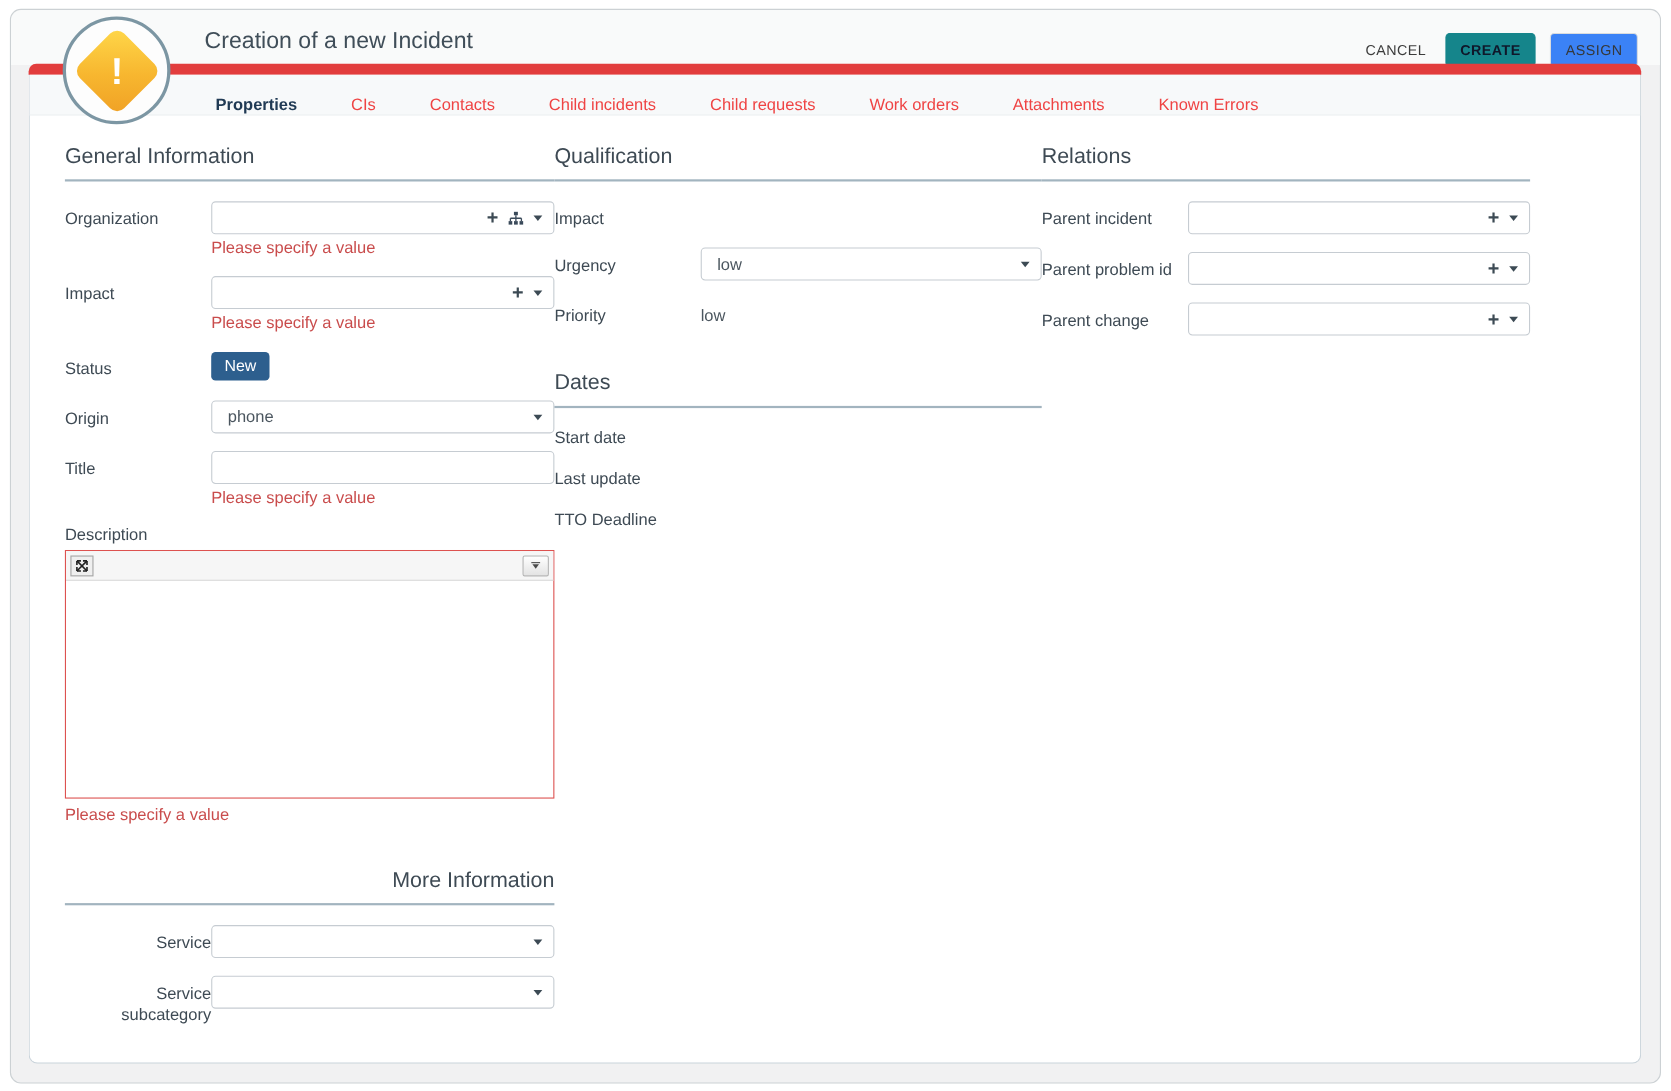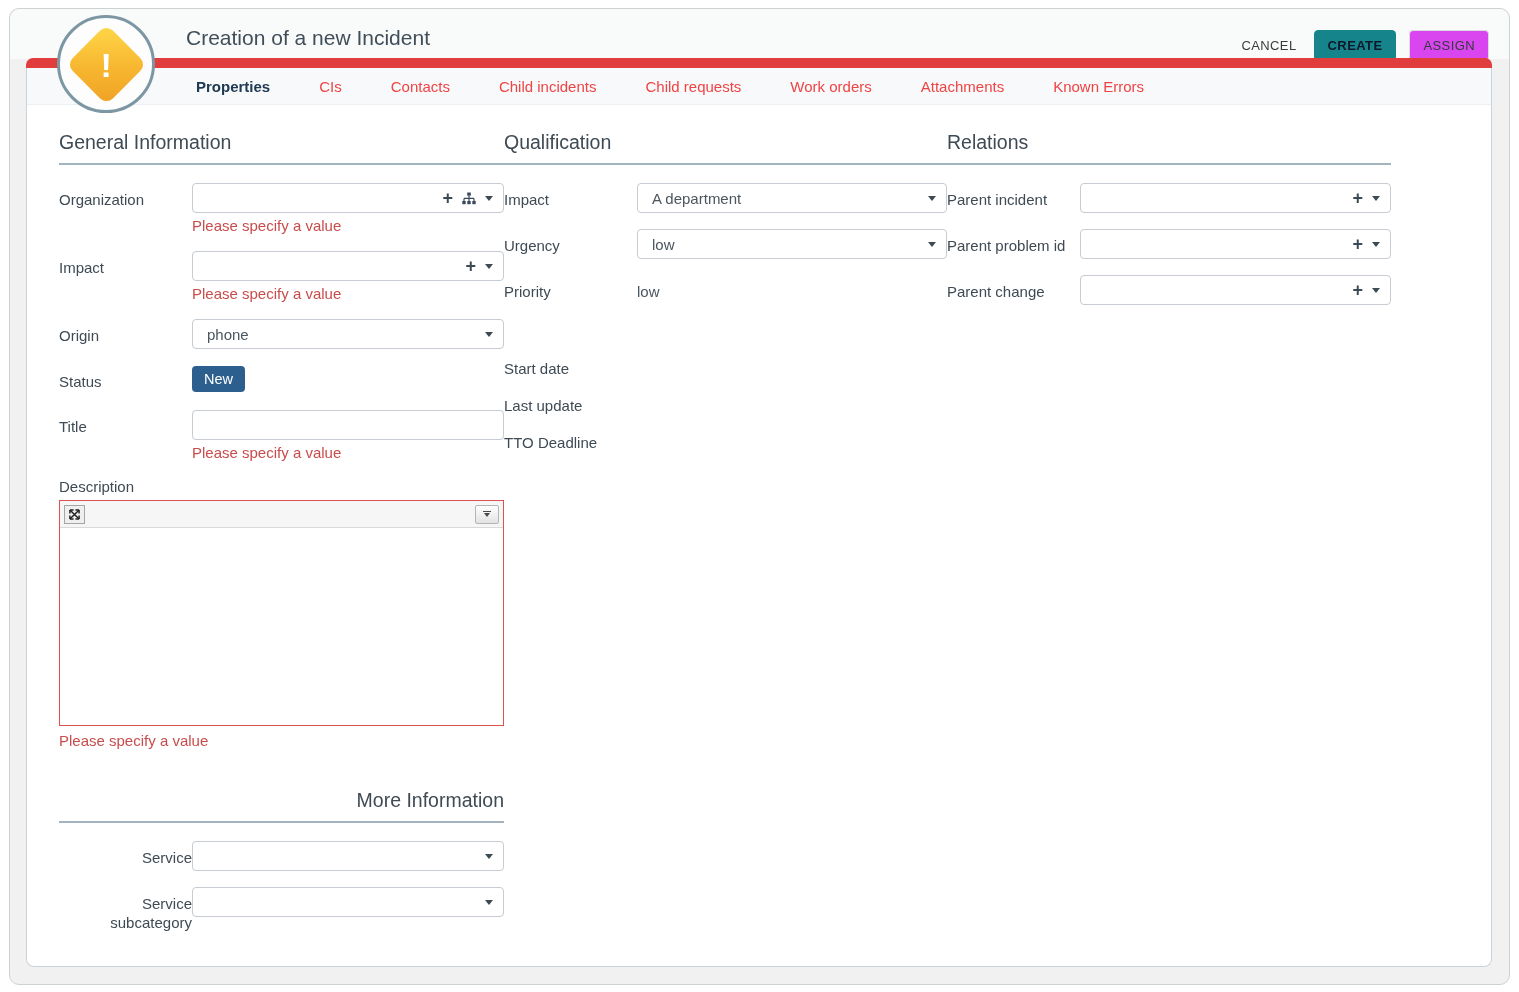--- a/index.html
+++ b/index.html
@@ -10,28 +10,28 @@
            background:#f1f1f2; border:1px solid #ccd1d4; border-radius:10px; }
   .panel-header { position:absolute; left:0; top:0; width:100%; height:50px;
                   background:#f9fafa; border-radius:10px 10px 0 0; }
 
   .page-title { position:absolute; left:176px; top:17px; font-size:21px; color:#404e59; }
 
   .header-actions { position:absolute; right:20px; top:21px; display:flex; align-items:center; gap:13px; }
   .btn { font-size:13px; letter-spacing:.4px; border-radius:4px; cursor:pointer; white-space:nowrap; }
   .btn-cancel { color:#3c3c3c; background:transparent; border:none; padding:7px 4px; }
   .btn-create { color:#0f172a; background:#15858b; border:1px solid #15858b; padding:7px 13px; font-weight:700; }
-  .btn-assign { color:#35393c; background:#d946ef; border:1px solid #dadcde; padding:7px 13px; }
+  .btn-assign { color:#35393c; background:#3b82f6; border:1px solid #dadcde; padding:7px 13px; }
 
   .card { position:absolute; left:16px; top:50px; width:1466px; height:908px;
           background:#ffffff; border:1px solid #c9d3da; border-top:none; border-radius:8px; }
   .red-bar { height:10px; background:#e23d3d; border-radius:7px 7px 0 0; margin:-1px -1px 0 -1px; }
 
   .tab-strip { height:37px; background:#f7f9fa; border-bottom:1px solid #edf0f2;
-               display:flex; align-items:center; gap:49px; padding-left:169px; }
+               display:flex; align-items:flex-end; gap:49px; padding-left:169px; }
   .tab { font-size:15px; color:#ef4444; cursor:pointer; }
   .tab.active { font-weight:700; color:#203a54; }
 
   .badge-circle { position:absolute; left:47px; top:6px; width:98px; height:98px;
                   background:#fdfdfd; border:3px solid #7c96a3; border-radius:50%;
                   z-index:5; display:flex; align-items:center; justify-content:center; }
   .diamond { width:57px; height:57px; transform:rotate(45deg); border-radius:9px;
              background:linear-gradient(135deg,#ffd84a 0%,#f7b62f 55%,#f0a125 100%);
              display:flex; align-items:center; justify-content:center; }
   .diamond span { transform:rotate(-45deg); color:#ffffff; font-weight:700; font-size:34px; line-height:1; }
@@ -146,34 +146,34 @@
               <div class="flabel">Impact</div>
               <div class="fctrl">
                 <div class="tbox combo">
                   <span class="plus">+</span>
                   <span class="caret"></span>
                 </div>
                 <div class="err">Please specify a value</div>
               </div>
             </div>
 
+            <div class="frow" style="margin-bottom:18px;">
+              <div class="flabel">Status</div>
+              <div class="fctrl">
+                <span class="status-badge">New</span>
+              </div>
+            </div>
+
             <div class="frow">
               <div class="flabel">Origin</div>
               <div class="fctrl">
                 <div class="tbox select">
                   <span class="select-value">phone</span>
                   <span class="caret"></span>
                 </div>
-              </div>
-            </div>
-
-            <div class="frow" style="margin-bottom:18px;">
-              <div class="flabel">Status</div>
-              <div class="fctrl">
-                <span class="status-badge">New</span>
               </div>
             </div>
 
             <div class="frow">
               <div class="flabel">Title</div>
               <div class="fctrl">
                 <div class="tbox">
                   <span class="select-value"></span>
                 </div>
                 <div class="err">Please specify a value</div>
@@ -226,46 +226,41 @@
           </div>
         </div>
       </div>
 
       <div class="col-mid">
         <div class="section">
           <div class="section-title">Qualification</div>
           <div class="section-body">
             <div class="frow">
               <div class="flabel">Impact</div>
-              <div class="fctrl">
-                <div class="tbox select">
-                  <span class="select-value">A department</span>
-                  <span class="caret"></span>
-                </div>
-              </div>
             </div>
             <div class="frow">
               <div class="flabel">Urgency</div>
               <div class="fctrl">
                 <div class="tbox select">
                   <span class="select-value">low</span>
                   <span class="caret"></span>
                 </div>
               </div>
             </div>
             <div class="frow">
               <div class="flabel">Priority</div>
               <div class="fctrl">
                 <div class="plain-value">low</div>
               </div>
             </div>
           </div>
         </div>
 
         <div class="section">
+          <div class="section-title">Dates</div>
           <div class="section-body">
             <div class="frow frow-plain">
               <div class="flabel">Start date</div>
               <div class="fctrl"><span></span></div>
             </div>
             <div class="frow frow-plain">
               <div class="flabel">Last update</div>
               <div class="fctrl"><span></span></div>
             </div>
             <div class="frow frow-plain">

